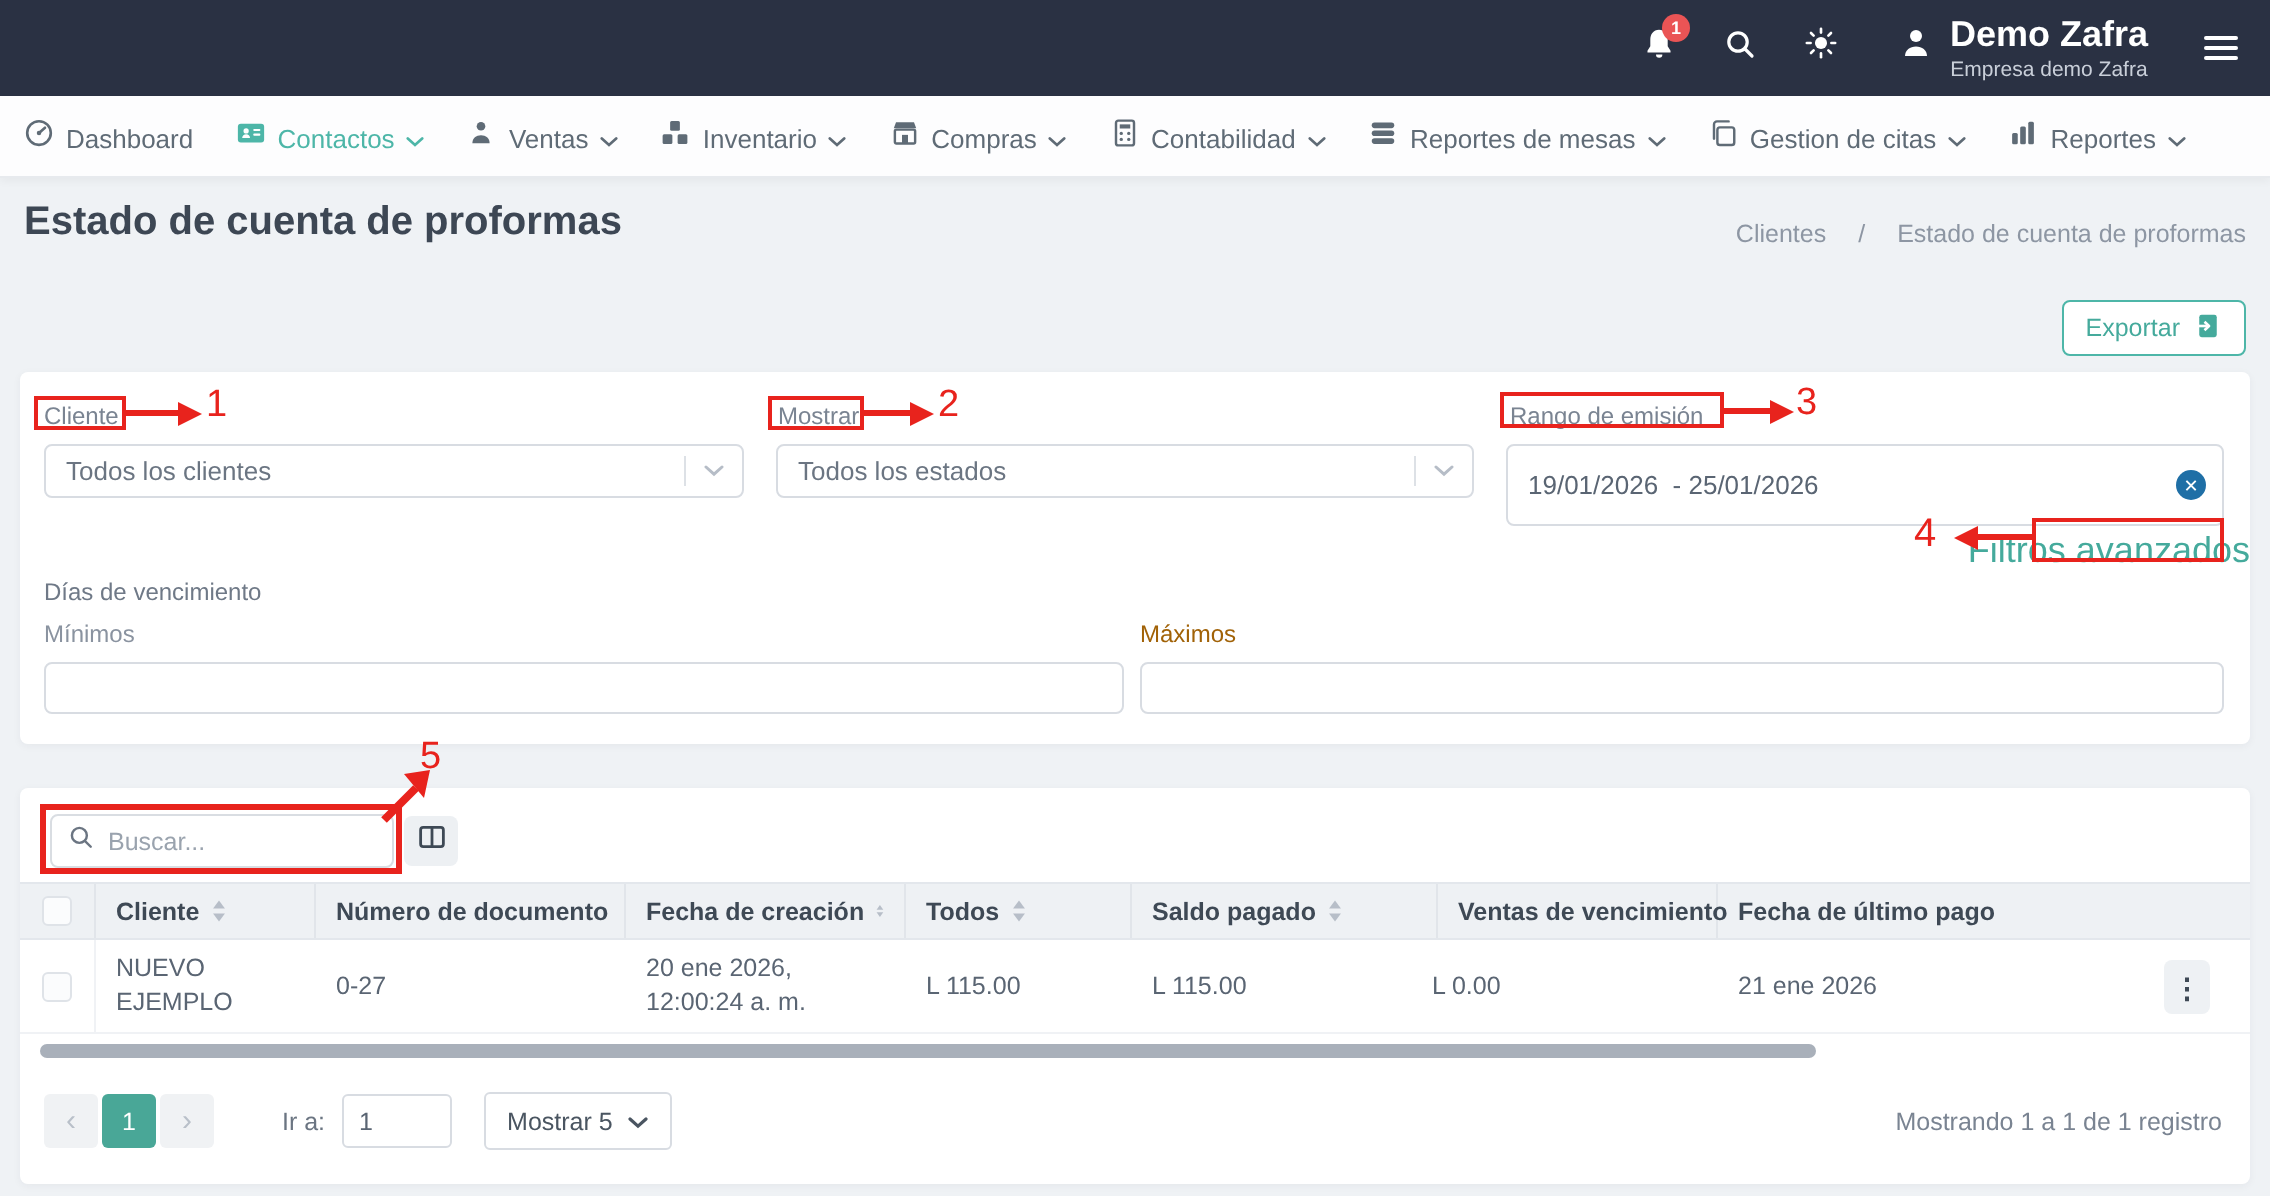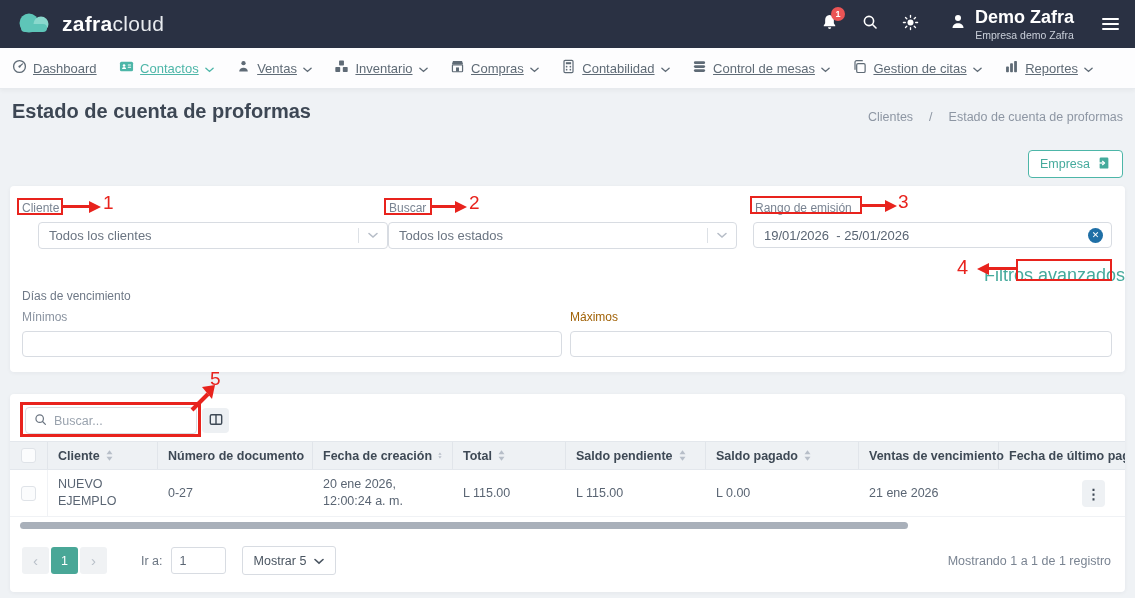--- a/index.html
+++ b/index.html
@@ -21,21 +21,21 @@
   .user-texts { display:flex; flex-direction:column; align-items:center; line-height:1.25; }
   .user-name { color:#fff; font-size:18px; font-weight:bold; }
   .user-company { color:#c9cfd9; font-size:10.5px; }
   .burger { display:flex; flex-direction:column; gap:3px; cursor:pointer; margin-left:4px; }
   .burger span { display:block; width:17px; height:2px; background:#fff; border-radius:1px; }
 
   
   .navbar { position:absolute; left:0; top:48px; width:1135px; height:41px; background:#fdfdfe;
             border-bottom:1px solid #e7eaee; box-shadow:0 2px 4px rgba(0,0,0,.04);
             display:flex; align-items:center; justify-content:space-between; padding:0 42px 0 12px; }
-  .nav-item { display:flex; align-items:center; gap:6px; font-size:13px; color:#5f6b76; cursor:pointer; white-space:nowrap;text-decoration:underline; }
+  .nav-item { display:flex; align-items:flex-end; gap:6px; font-size:13px; color:#5f6b76; cursor:pointer; white-space:nowrap; }
   .nav-item.active { color:#4db6a8; }
   .nav-item svg { flex:none; }
 
   
   .page-title { position:absolute; left:12px; top:100px; font-size:20px; font-weight:bold; color:#3d4754; }
   .breadcrumb { position:absolute; right:12px; top:110px; font-size:12.5px; color:#8d96a3; display:flex; gap:16px; }
   .export-btn { position:absolute; right:12px; top:150px; height:28px; background:#fff; border:1px solid #4db6a8;
                 border-radius:4px; color:#45aa9c; font-size:12.5px; display:flex; align-items:center; gap:7px;
                 padding:0 11px; cursor:pointer; }
 
@@ -43,21 +43,21 @@
   .card { position:absolute; left:10px; width:1115px; background:#fff; border-radius:4px; box-shadow:0 1px 4px rgba(30,40,60,.05); }
   .filter-card { top:186px; height:186px; }
   .table-card { top:394px; height:198px; }
 
   .flabel { position:absolute; font-size:12px; color:#7a8492; }
   .select-box { position:absolute; height:27px; border:1px solid #d8dce2; border-radius:4px; background:#fff;
                 display:flex; align-items:center; font-size:13px; color:#6b7582; padding-left:10px; cursor:pointer; }
   .select-box .spacer { flex:1; }
   .select-box .divider { width:1px; height:15px; background:#dde1e6; margin-right:9px; }
   .select-box .chev { margin-right:9px; color:#b6bdc7; display:flex; }
-  .date-box { position:absolute; height:26px; border:1px solid #d8dce2; border-radius:4px; background:#fff;
+  .date-box { position:absolute; height:41px; border:1px solid #d8dce2; border-radius:4px; background:#fff;
               display:flex; align-items:center; padding:0 8px 0 10px; }
   .date-box input { border:none; outline:none; flex:1; font-size:13px; color:#5a6573; font-family:inherit; background:transparent; }
   .clear-circle { width:15px; height:15px; border-radius:50%; background:#1f6fa6; color:#fff; font-size:9px;
                   display:flex; align-items:center; justify-content:center; cursor:pointer; flex:none; }
   .adv-link { position:absolute; right:0; top:79px; font-size:18px; color:#45aa9c; cursor:pointer; }
   .plain-input { position:absolute; height:26px; border:1px solid #d8dce2; border-radius:4px; font-size:13px;
                  color:#5a6573; padding:0 8px; outline:none; font-family:inherit; background:#fff; }
 
   
   .search-box { position:absolute; left:15px; top:13px; width:172px; height:27px; border:1px solid #d9dde2;
@@ -104,30 +104,20 @@
   .ann-head-r { width:0; height:0; border-top:6px solid transparent; border-bottom:6px solid transparent; border-left:12px solid #e8231d; }
   .ann-head-l { width:0; height:0; border-top:6px solid transparent; border-bottom:6px solid transparent; border-right:12px solid #e8231d; }
   .ann-num { color:#e8231d; font-size:19px; }
 </style>
 </head>
 <body>
 
 <div class="page">
 
   <div class="topbar">
-    <div class="brand">
-      <span>
-        <svg width="38" height="26" viewBox="0 0 38 26">
-          <circle cx="13" cy="14" r="9.5" fill="#5ec5b8"></circle>
-          <circle cx="25" cy="15" r="7.5" fill="#8ad8cd"></circle>
-          <rect x="5" y="15" width="26" height="8" rx="4" fill="#5ec5b8"></rect>
-        </svg>
-      </span>
-      <span class="brand-text"><b>zafra</b><span class="light">cloud</span></span>
-    </div>
     <div class="topbar-right">
       <div class="icon-btn">
         <span>
           <svg width="17" height="18" viewBox="0 0 18 18">
             <path d="M9 1.5 C6.1 1.5 4.4 3.8 4.4 6.8 v3.4 L2.9 12.6 v.9 h12.2 v-.9 L13.6 10.2 V6.8 C13.6 3.8 11.9 1.5 9 1.5 z" fill="#fff"></path>
             <path d="M7.4 14.6 a1.7 1.7 0 0 0 3.4 0 z" fill="#fff"></path>
           </svg>
         </span>
         <span class="badge">1</span>
       </div>
@@ -257,21 +247,21 @@
           </svg></span>
     </div>
     <div class="nav-item">
       <span>
         <svg width="15" height="15" viewBox="0 0 16 16">
             <rect x="2" y="2.4" width="12" height="3" rx="1.5" fill="currentColor"></rect>
             <rect x="2" y="6.6" width="12" height="3" rx="1.5" fill="currentColor"></rect>
             <rect x="2" y="10.8" width="12" height="3" rx="1.5" fill="currentColor"></rect>
           </svg>
       </span>
-      <span>Control de mesas</span>
+      <span>Reportes de mesas</span>
       <span><svg width="9" height="6" viewBox="0 0 10 6">
             <path d="M1 1 L5 4.6 L9 1" stroke="currentColor" stroke-width="1.5" fill="none" stroke-linecap="round"></path>
           </svg></span>
     </div>
     <div class="nav-item">
       <span>
         <svg width="15" height="15" viewBox="0 0 16 16">
             <rect x="5" y="5" width="9" height="9.4" rx="1.4" fill="none" stroke="currentColor" stroke-width="1.3"></rect>
             <path d="M3.2 11 V3.4 a1.6 1.6 0 0 1 1.6-1.6 H11" fill="none" stroke="currentColor" stroke-width="1.3" stroke-linecap="round"></path>
           </svg>
@@ -296,36 +286,36 @@
     </div>
   </div>
 
   <div class="page-title">Estado de cuenta de proformas</div>
   <div class="breadcrumb">
     <span>Clientes</span>
     <span>/</span>
     <span>Estado de cuenta de proformas</span>
   </div>
   <div class="export-btn">
-    <span>Empresa</span>
+    <span>Exportar</span>
     <span>
       <svg width="14" height="14" viewBox="0 0 16 16">
           <rect x="3" y="1.6" width="10" height="12.8" rx="1.4" fill="currentColor"></rect>
           <path d="M1.2 8 h7" stroke="#fff" stroke-width="1.5"></path>
           <path d="M6 5.6 L8.6 8 L6 10.4" fill="none" stroke="#fff" stroke-width="1.5" stroke-linejoin="round"></path>
         </svg>
     </span>
   </div>
 
   <div class="card filter-card">
     <span class="flabel" style="left:12px; top:15px;">Cliente</span>
-    <span class="flabel" style="left:379px; top:15px;">Buscar</span>
+    <span class="flabel" style="left:379px; top:15px;">Mostrar</span>
     <span class="flabel" style="left:745px; top:15px;">Rango de emisión</span>
 
-    <div class="select-box" style="left:28px; top:36px; width:350px;">
+    <div class="select-box" style="left:12px; top:36px; width:350px;">
       <span>Todos los clientes</span>
       <span class="spacer"></span>
         <span class="divider"></span>
       <span class="chev">
           <svg width="10" height="7" viewBox="0 0 10 6">
             <path d="M1 1 L5 4.6 L9 1" stroke="currentColor" stroke-width="1.5" fill="none" stroke-linecap="round"></path>
           </svg>
         </span>
     </div>
     <div class="select-box" style="left:378px; top:36px; width:349px;">
@@ -390,28 +380,21 @@
           </svg>
         </div>
       <div class="th c3">
           <span>Fecha de creación</span>
           <svg width="7" height="11" viewBox="0 0 8 12">
             <path d="M4 0 L7.4 4.6 H.6 z" fill="#b7bec8"></path>
             <path d="M4 12 L.6 7.4 H7.4 z" fill="#b7bec8"></path>
           </svg>
         </div>
       <div class="th c4">
-          <span>Total</span>
-          <svg width="7" height="11" viewBox="0 0 8 12">
-            <path d="M4 0 L7.4 4.6 H.6 z" fill="#b7bec8"></path>
-            <path d="M4 12 L.6 7.4 H7.4 z" fill="#b7bec8"></path>
-          </svg>
-        </div>
-      <div class="th c5">
-          <span>Saldo pendiente</span>
+          <span>Todos</span>
           <svg width="7" height="11" viewBox="0 0 8 12">
             <path d="M4 0 L7.4 4.6 H.6 z" fill="#b7bec8"></path>
             <path d="M4 12 L.6 7.4 H7.4 z" fill="#b7bec8"></path>
           </svg>
         </div>
       <div class="th c6">
           <span>Saldo pagado</span>
           <svg width="7" height="11" viewBox="0 0 8 12">
             <path d="M4 0 L7.4 4.6 H.6 z" fill="#b7bec8"></path>
             <path d="M4 12 L.6 7.4 H7.4 z" fill="#b7bec8"></path>

